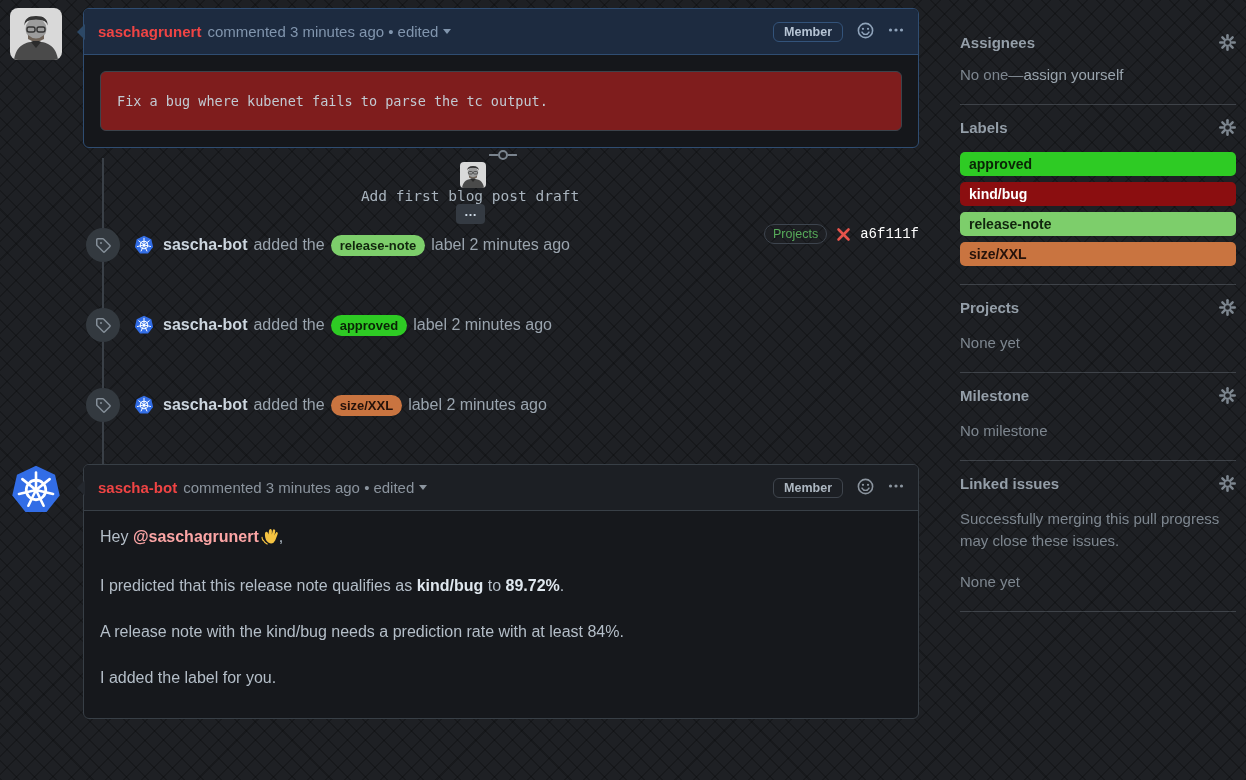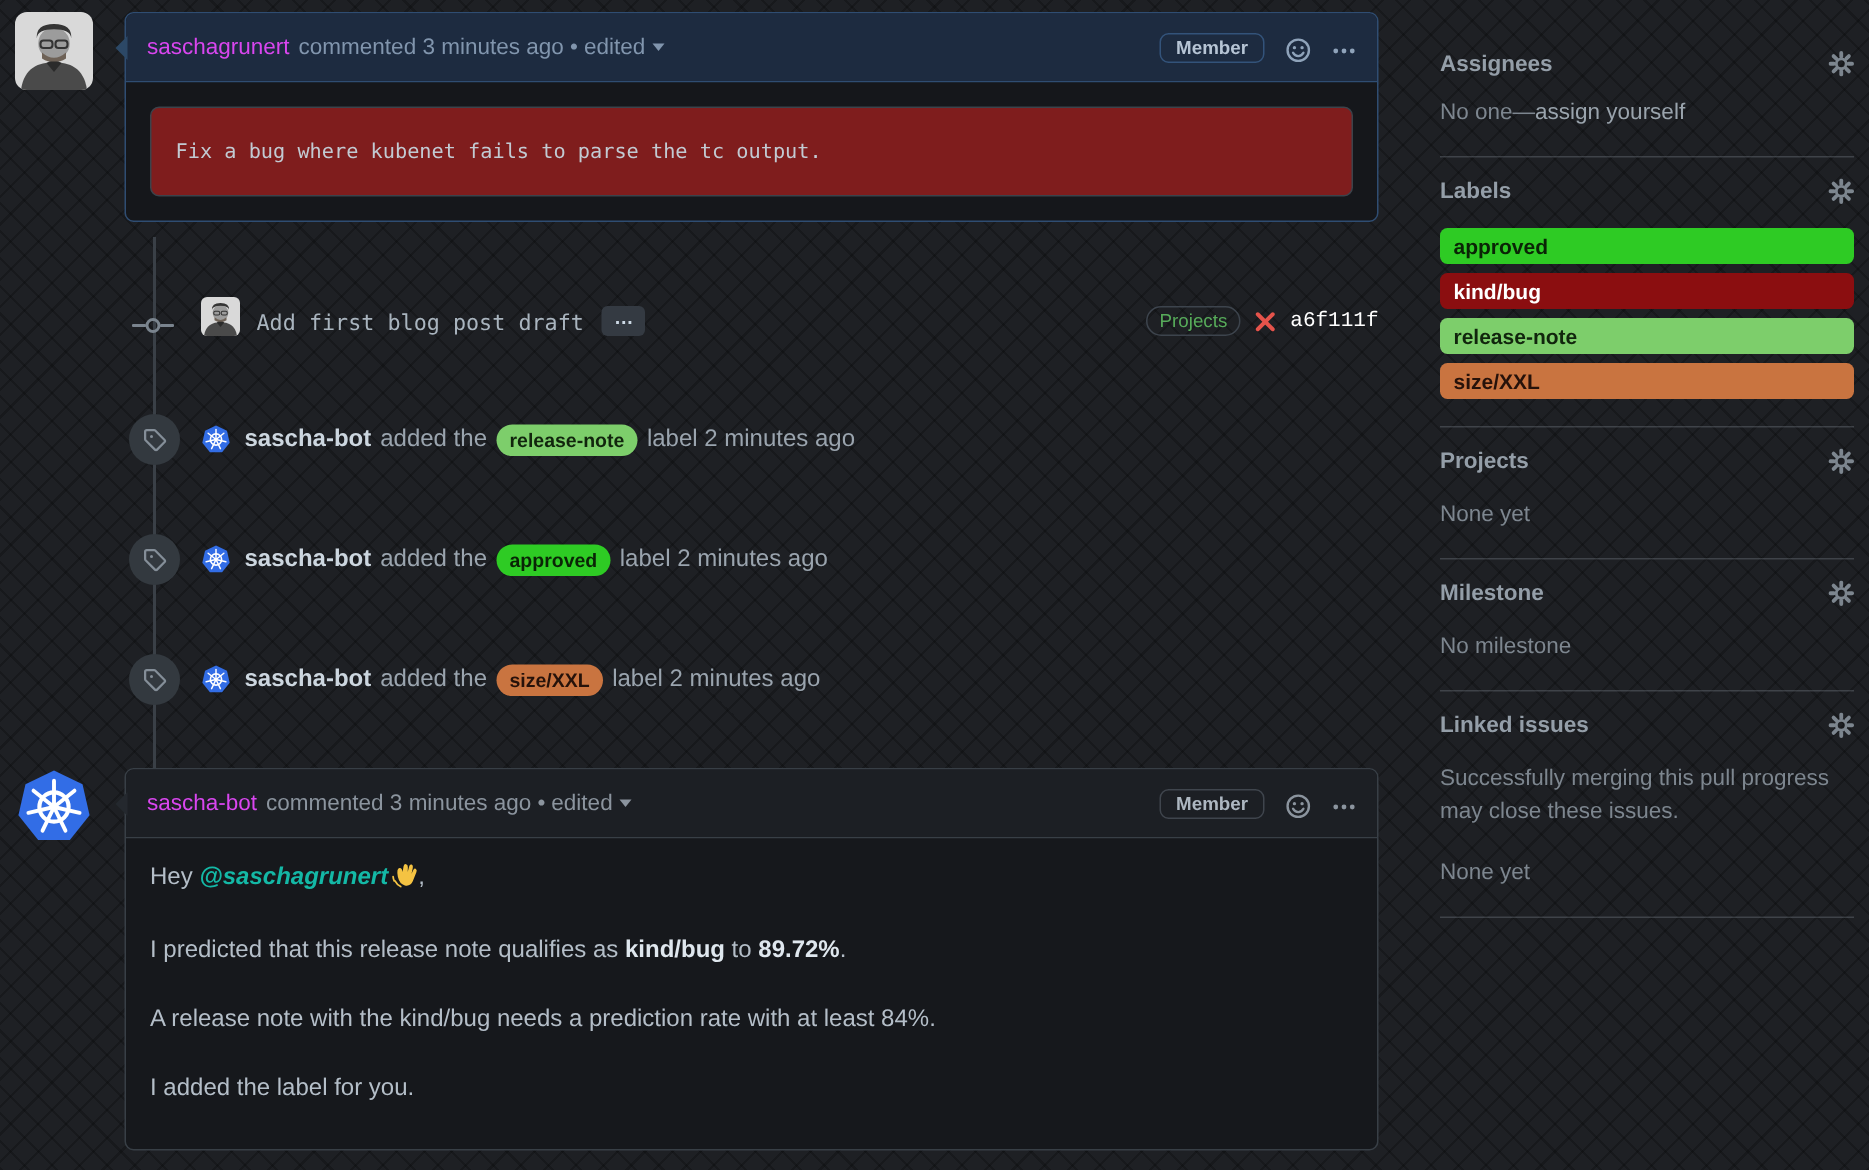--- a/index.html
+++ b/index.html
@@ -23,47 +23,47 @@
   .comment-box { flex:1; margin-left:21px; border-radius:6px; position:relative; }
   .comment-box.blue  { border:1px solid #2f4d72; background:#15171b; }
   .comment-box.gray  { border:1px solid #383f46; background:#16181c; }
   .comment-header { height:46px; display:flex; align-items:center; padding:0 14px; border-radius:5px 5px 0 0; font-size:15px; }
   .blue .comment-header { background:#1d2b40; border-bottom:1px solid #2f4d72; }
   .gray .comment-header { background:#1c1f24; border-bottom:1px solid #383f46; }
   .comment-caret { position:absolute; left:-15px; top:15px; width:0; height:0;
     border:8px solid transparent; }
   .blue .comment-caret { border-right-color:#2c4866; }
   .gray .comment-caret { border-right-color:#24282e; }
-  .author { font-weight:normal; color:#d946ef; cursor:pointer; }
+  .author { font-weight:bold; color:#ef4444; cursor:pointer; }
   .blue .meta { color:#8195ad; }
   .gray .meta { color:#8b949e; }
   .meta { margin-left:6px; }
   .edited-btn { margin-left:4px; cursor:pointer; display:inline-flex; align-items:center; }
   .blue .edited-btn { color:#8195ad; }
   .gray .edited-btn { color:#8b949e; }
   .caret-down { display:inline-block; margin-left:5px; width:0; height:0;
     border-left:4px solid transparent; border-right:4px solid transparent; border-top:5px solid currentColor; }
-  .header-right { margin-left:auto; display:flex; align-items:flex-end; gap:14px; }
+  .header-right { margin-left:auto; display:flex; align-items:flex-start; gap:14px; }
   .member-badge { font-size:12.5px; font-weight:bold; padding:2px 10px; border-radius:6px; }
   .blue .member-badge { border:1px solid #33537a; color:#b6c4d4; }
   .gray .member-badge { border:1px solid #3f454d; color:#adb7c1; }
   .icon-btn { background:none; border:none; cursor:pointer; color:#8b949e; display:flex; align-items:center; padding:0; }
   .blue .icon-btn { color:#8fa3ba; }
 
   .comment-body { padding:16px; }
   .code-block { border:1px solid #3c434b; border-radius:6px; background:#7f1d1d; padding:21px 16px;
     font-family:"DejaVu Sans Mono", monospace; font-size:13.5px; color:#c2cad2; }
   .comment-body2 { padding:14px 16px 6px 16px; font-size:16px; color:#b4bec8; }
   .comment-body2 p { margin-bottom:22px; line-height:24px; }
   .comment-body2 b { color:#dfe7ee; }
-  .mention { font-weight:bold; color:#14b8a6; cursor:pointer;font-style:italic; }
+  .mention { font-weight:bold; color:#fca5a5; cursor:pointer; }
   .wave { display:inline-block; vertical-align:-3px; margin-left:2px; }
 
   
-  .commit-row { display:flex; align-items:flex-end; margin-top:48px; height:28px; position:relative; z-index:2; }
+  .commit-row { display:flex; align-items:center; height:28px; position:relative; z-index:2;flex-direction:column; }
   .commit-icon { width:30px; margin-left:78px; color:#7a848e; display:flex; align-items:center; }
   .avatar-sm { width:26px; height:26px; border-radius:4px; overflow:hidden; margin-left:16px; flex:0 0 26px; cursor:pointer; }
   .commit-msg { margin-left:11px; font-family:"DejaVu Sans Mono", monospace; font-size:14.5px; color:#a9b4be; cursor:pointer; }
   .commit-ellipsis { margin-left:12px; background:#343a42; border:none; border-radius:4px; color:#cdd9e5;
     font-size:13px; font-weight:bold; line-height:10px; padding:3px 8px 7px; cursor:pointer; }
   .commit-right { margin-left:auto; display:flex; align-items:center; gap:9px; }
   .verified-badge { border:1px solid #3d444d; border-radius:2em; color:#57ab5a; font-size:12.5px; padding:2px 8px; cursor:pointer; background:none; }
   .x-icon { cursor:pointer; display:flex; }
   .commit-hash { font-family:Liberation Mono, monospace; font-size:14px; color:#ffffff; cursor:pointer; }
 

